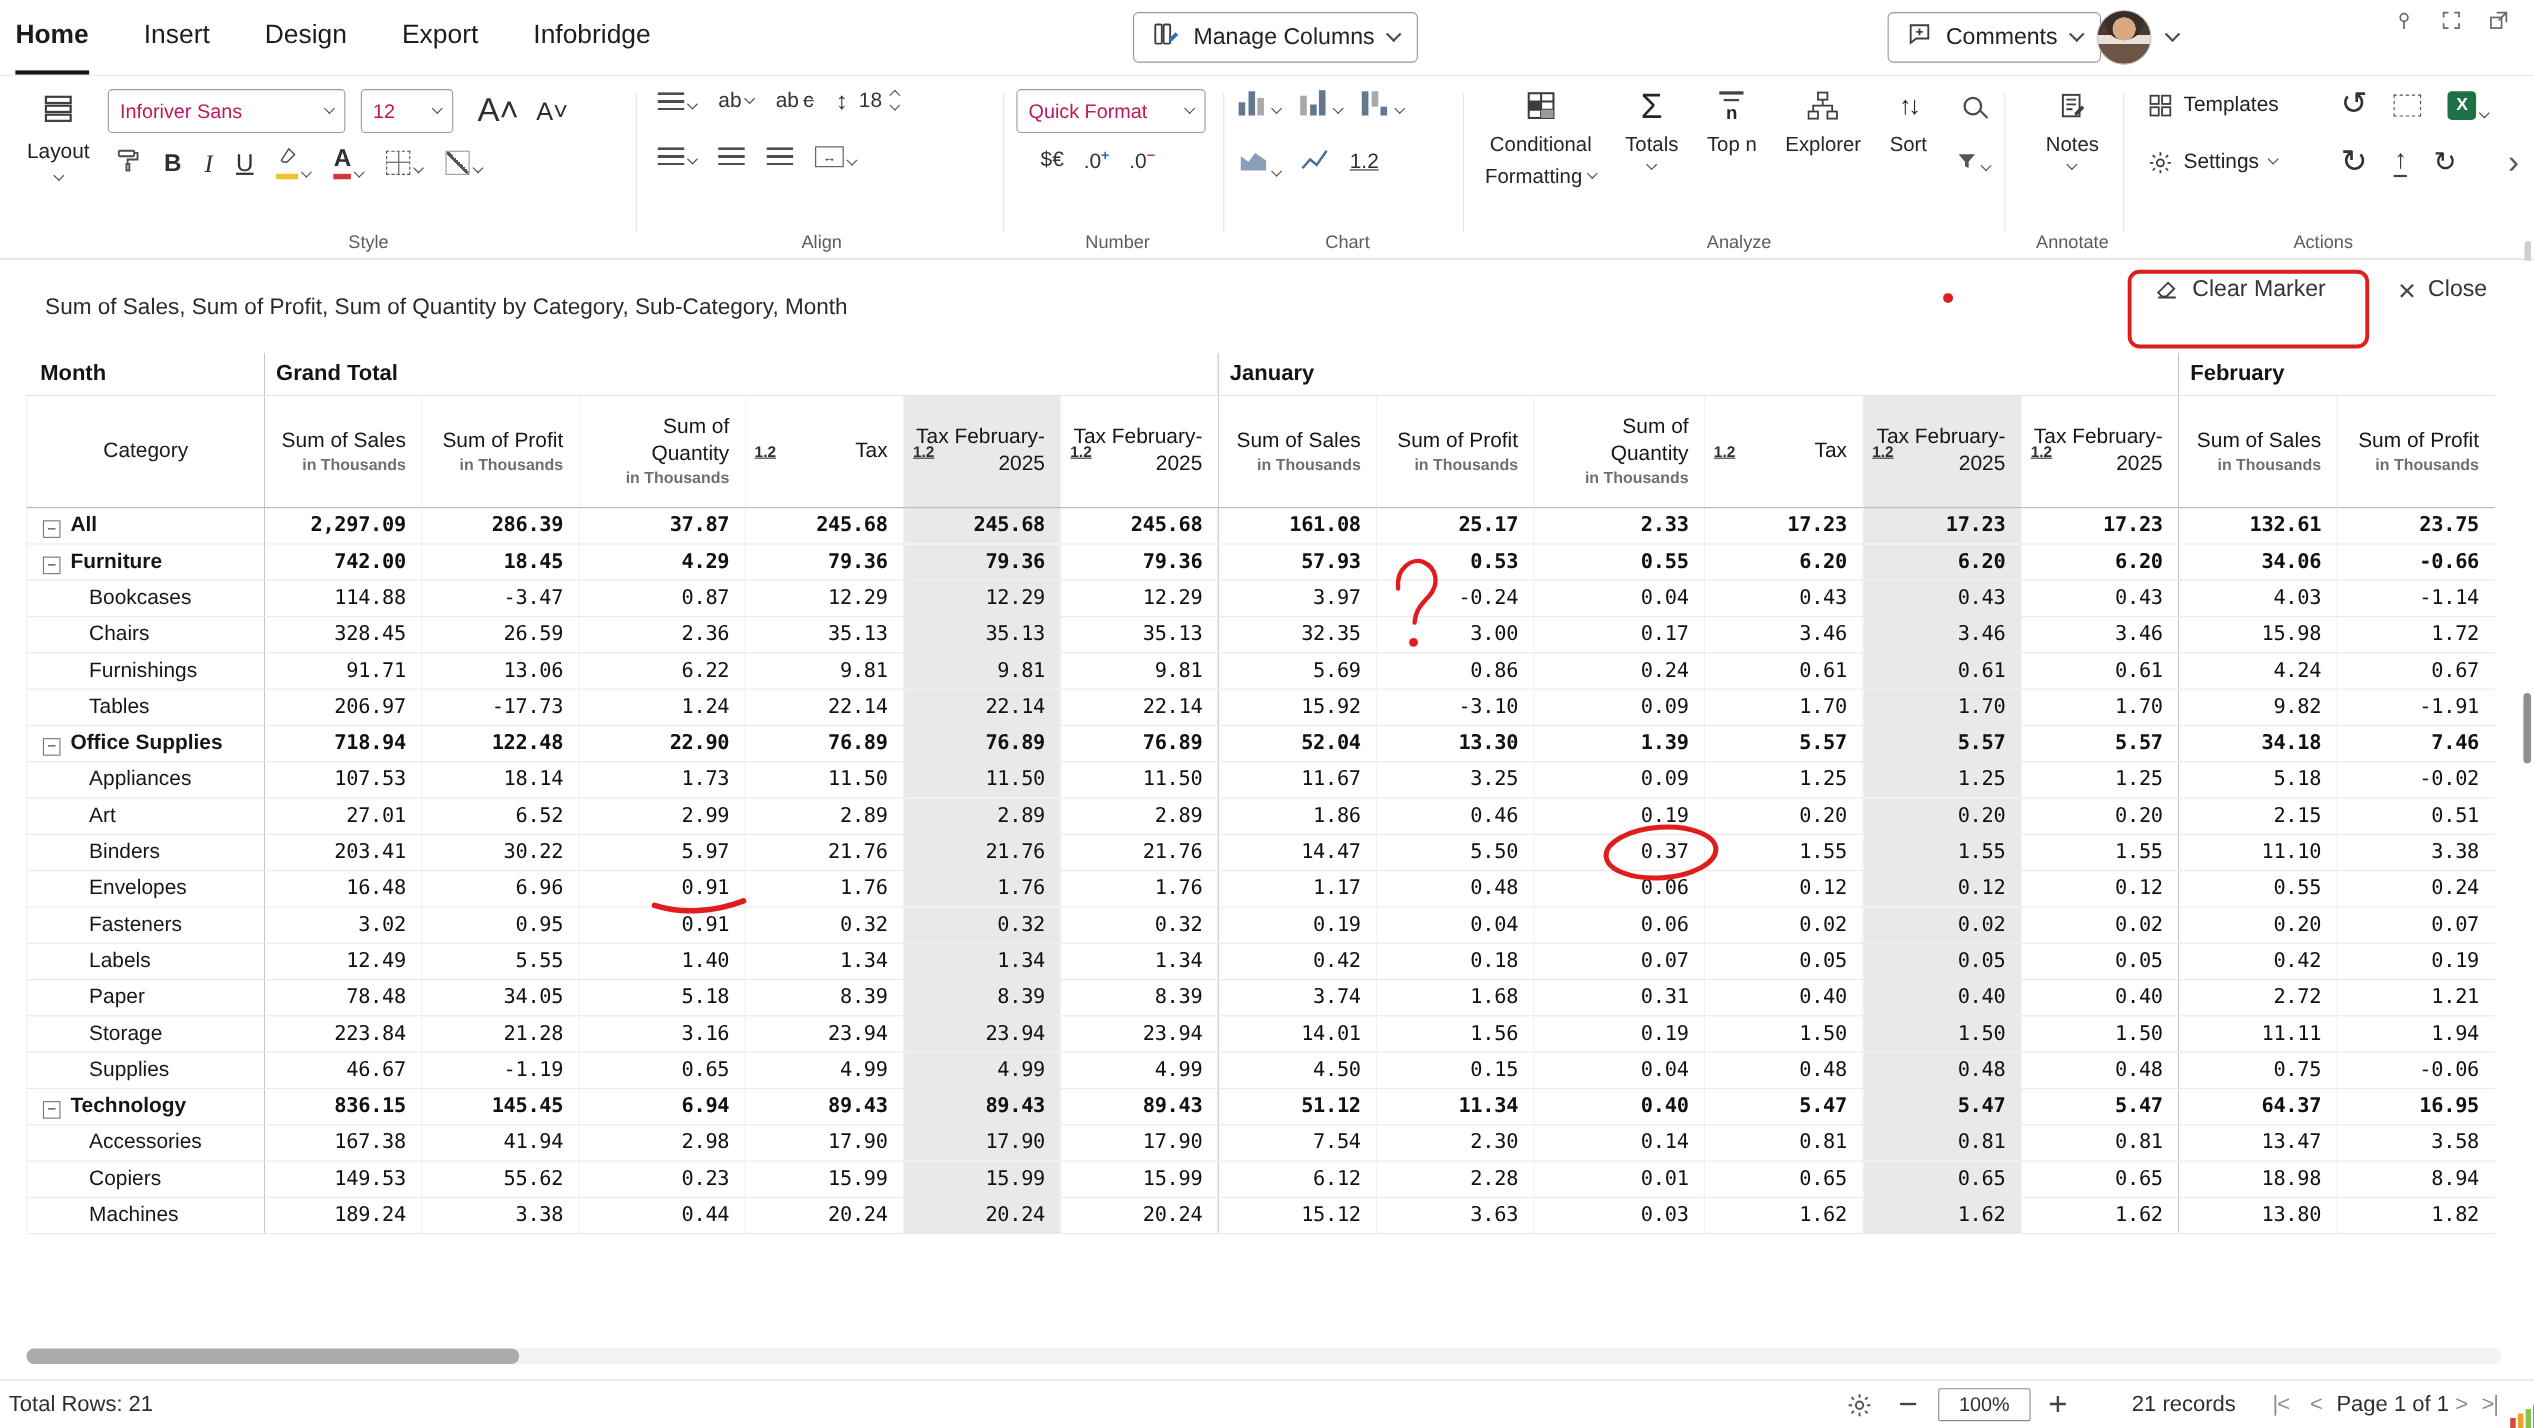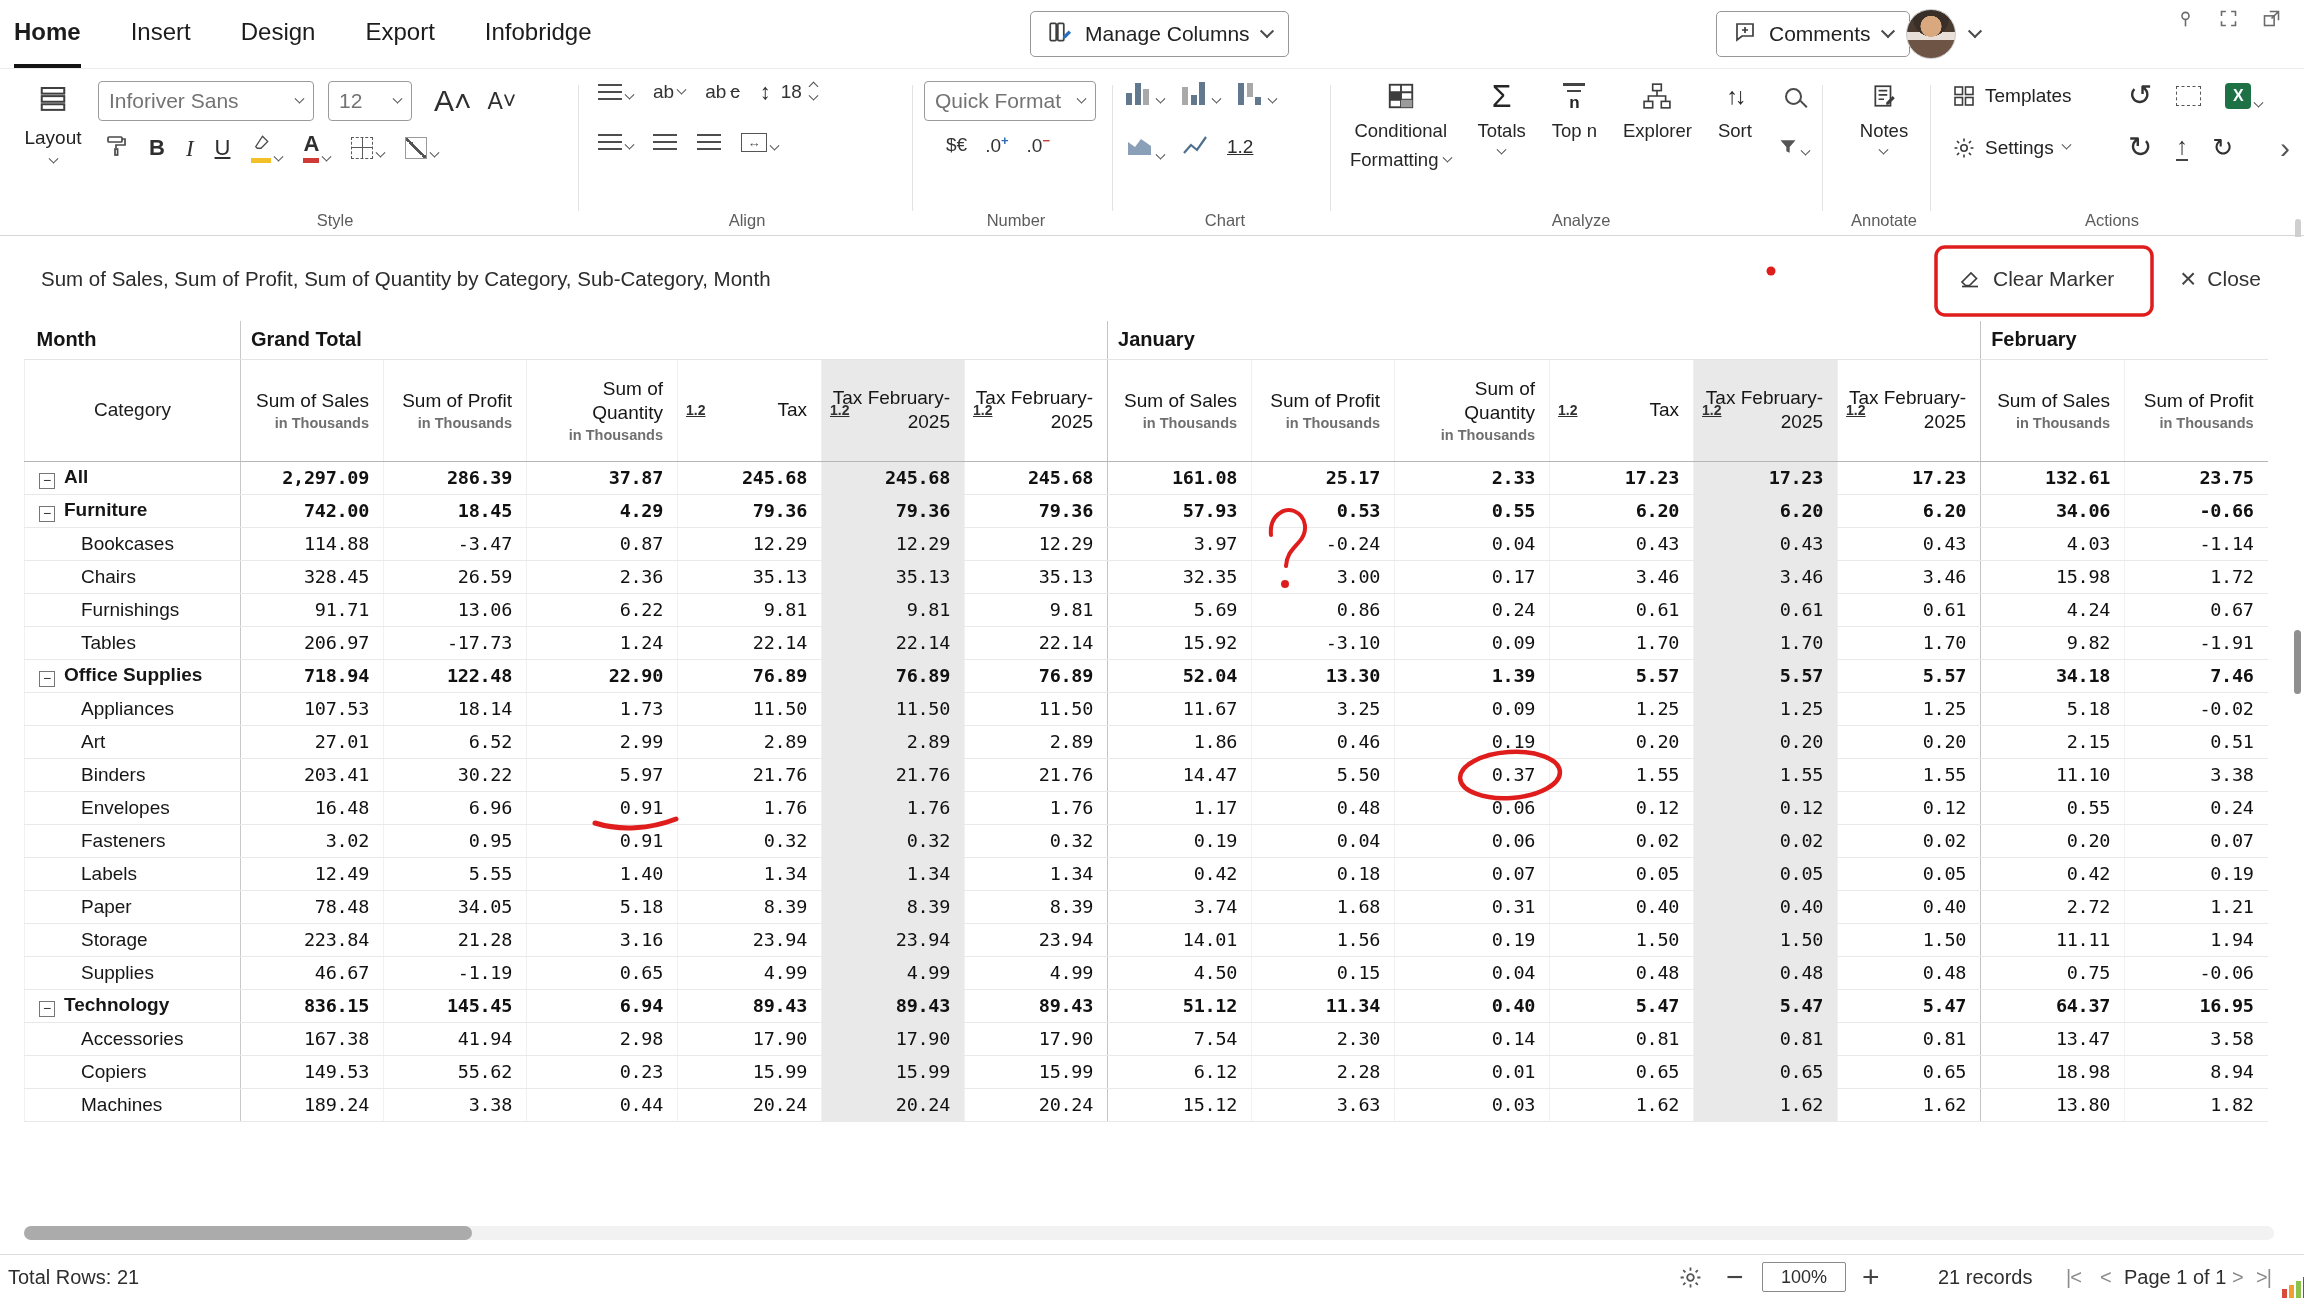--- a/index.html
+++ b/index.html
@@ -32,21 +32,21 @@
   
   .ribbon { position:absolute; top:68px; left:0; width:2304px; height:168px;
     border-top:1px solid #ececec; border-bottom:1px solid #d6d6d6; background:#fff; }
   .grp { position:absolute; top:0; height:166px; }
   .grp .row1 { position:absolute; top:12px; left:0; display:flex; align-items:center; }
   .grp .row2 { position:absolute; top:64px; left:0; display:flex; align-items:center; }
   .grp .glabel { position:absolute; bottom:5px; left:0; right:0; text-align:center;
     font-size:16.5px; color:#5c5c5c; }
   .vdiv { position:absolute; top:16px; height:126px; width:1px; background:#e3e3e3; }
   .sel { display:flex; align-items:center; justify-content:space-between; height:40px;
-    border:1.5px solid #9b9b9b; border-radius:4px; padding:0 10px; font-size:21px; color:#737373; background:#fff; }
+    border:1.5px solid #9b9b9b; border-radius:4px; padding:0 10px; font-size:18px; color:#be185d; background:#fff; }
   .ic-btn { display:inline-flex; align-items:flex-end; gap:4px; color:#2f2f2f; cursor:pointer; }
   .glyph { font-size:22px; color:#2f2f2f; line-height:1; }
   .lines-ic { width:24px; height:17px;
     background:repeating-linear-gradient(#4d4d4d 0 2.2px, transparent 2.2px 7px); }
   .g-layout { left:14px; width:78px; }
   .layout-col { position:absolute; top:14px; left:0; right:0; display:flex; flex-direction:column;
     align-items:center; gap:9px; font-size:19px; color:#222; }
   .g-style { left:98px; width:474px; }
   .g-style .row2 { gap:21px; left:6px; }
   .b-glyph { font-weight:700; font-size:22px; }
@@ -100,21 +100,21 @@
   .frame-ic { width:25px; height:20px; border:1.6px dashed #555; }
   .xl-ic { width:26px; height:26px; background:#1e7145; border-radius:4px; color:#fff;
     font-weight:700; font-size:16px; display:flex; align-items:center; justify-content:center; }
   .ribbon-more { position:absolute; left:2280px; top:62px; font-size:30px; color:#555; }
   .ribbon-scroll { position:absolute; right:3px; top:150px; width:6px; height:70px;
     background:#cfcfcf; border-radius:3px; }
 
   
   .title-bar { position:absolute; top:237px; left:0; width:2304px; height:84px; background:#fff;text-decoration:underline; }
   .report-title { position:absolute; left:41px; top:30px; font-size:20.5px; color:#2b2b2b; }
-  .tb-btn { position:absolute; top:14px; height:56px; display:flex; align-items:center; gap:11px;
+  .tb-btn { position:absolute; top:14px; height:56px; display:flex; align-items:flex-start; gap:11px;
     font-size:21px; color:#333; background:#fff; border:none; cursor:pointer; }
 
   
   .matrix-wrap { position:absolute; left:24px; top:321px; }
   table.matrix { border-collapse:collapse; table-layout:fixed; width:2243px; background:#fff; }
   .matrix th, .matrix td { overflow:hidden; }
   .month-row th { height:38px; text-align:left; font-size:20px; font-weight:700; color:#141414;
     padding:4px 0 4px 10px; border-bottom:1px solid #e4e4e4; background:#fff; vertical-align:middle; }
   .head-row th { height:102px; border-bottom:1.5px solid #b5b5b5; border-left:1px solid #efefef;
     vertical-align:middle; background:#fff; }

